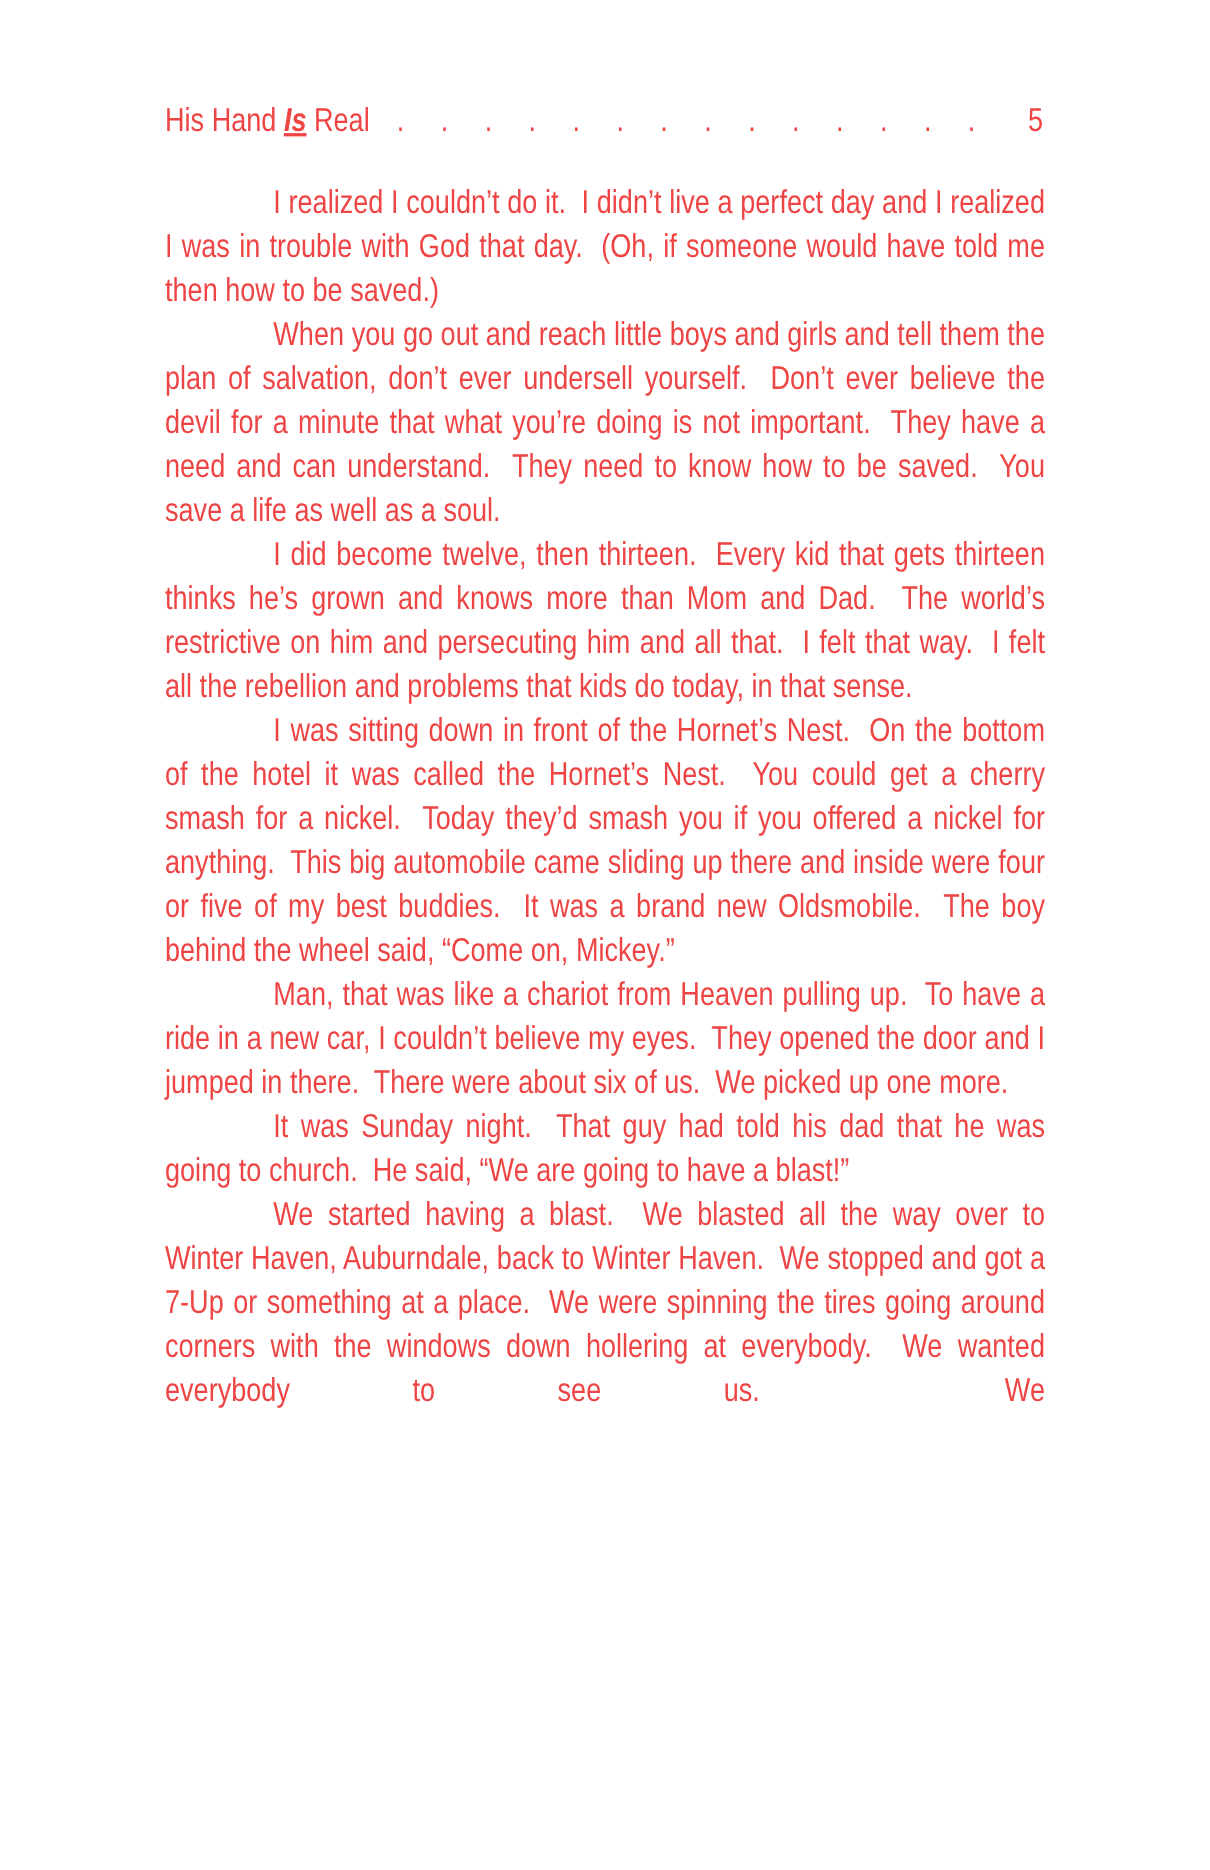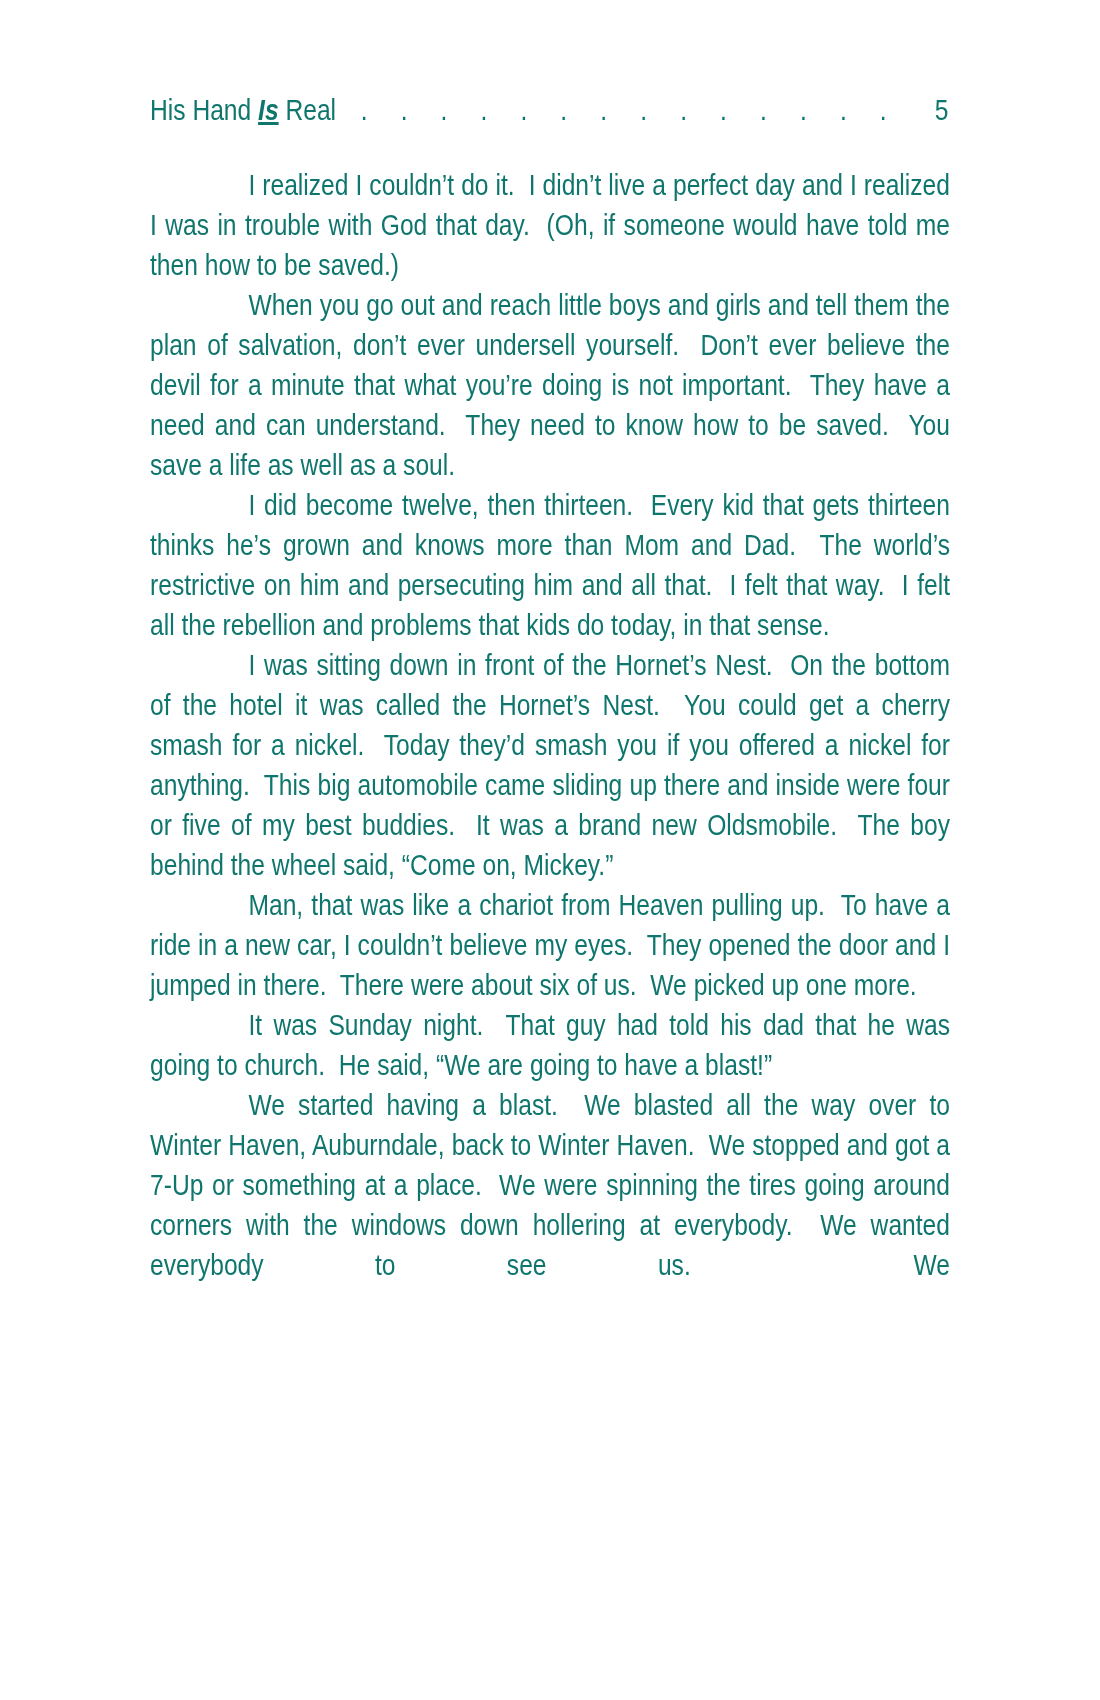--- a/index.html
+++ b/index.html
@@ -7,21 +7,21 @@
     padding: 0;
     background: #ffffff;
   }
   .page {
     position: relative;
     width: 1036px;
     height: 1700px;
     background: #ffffff;
     overflow: hidden;
     font-family: "Liberation Sans", sans-serif;
-    color: #0f766e;
+    color: #ef4444;
   }
   .content {
     position: absolute;
     left: 150px;
     top: 90px;
     width: 800px;
   }
   
   .inner {
     width: 975px;

